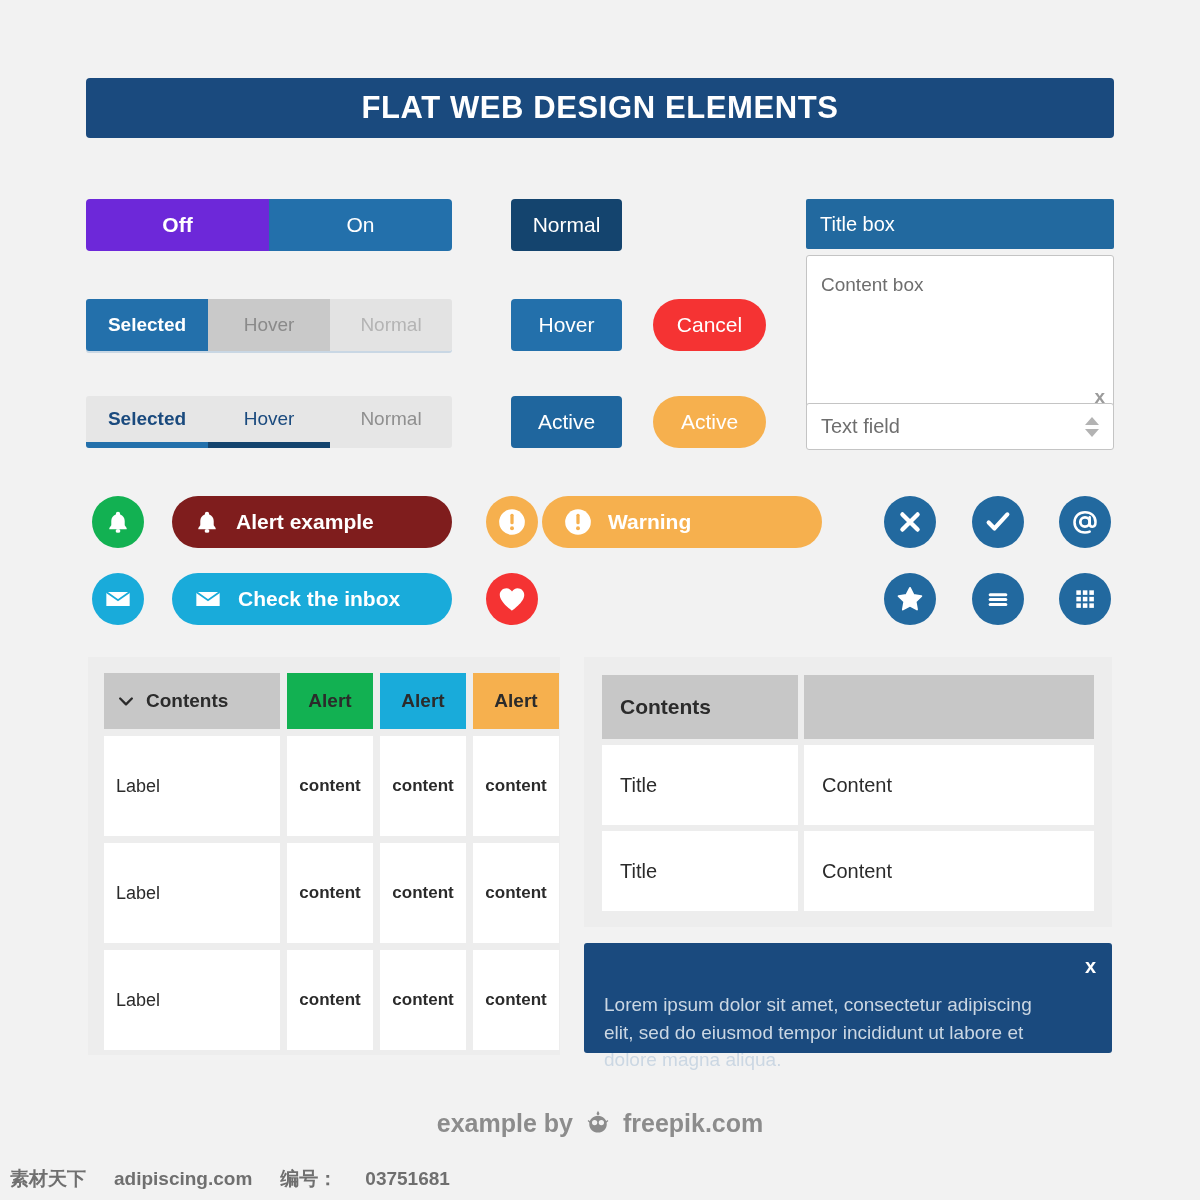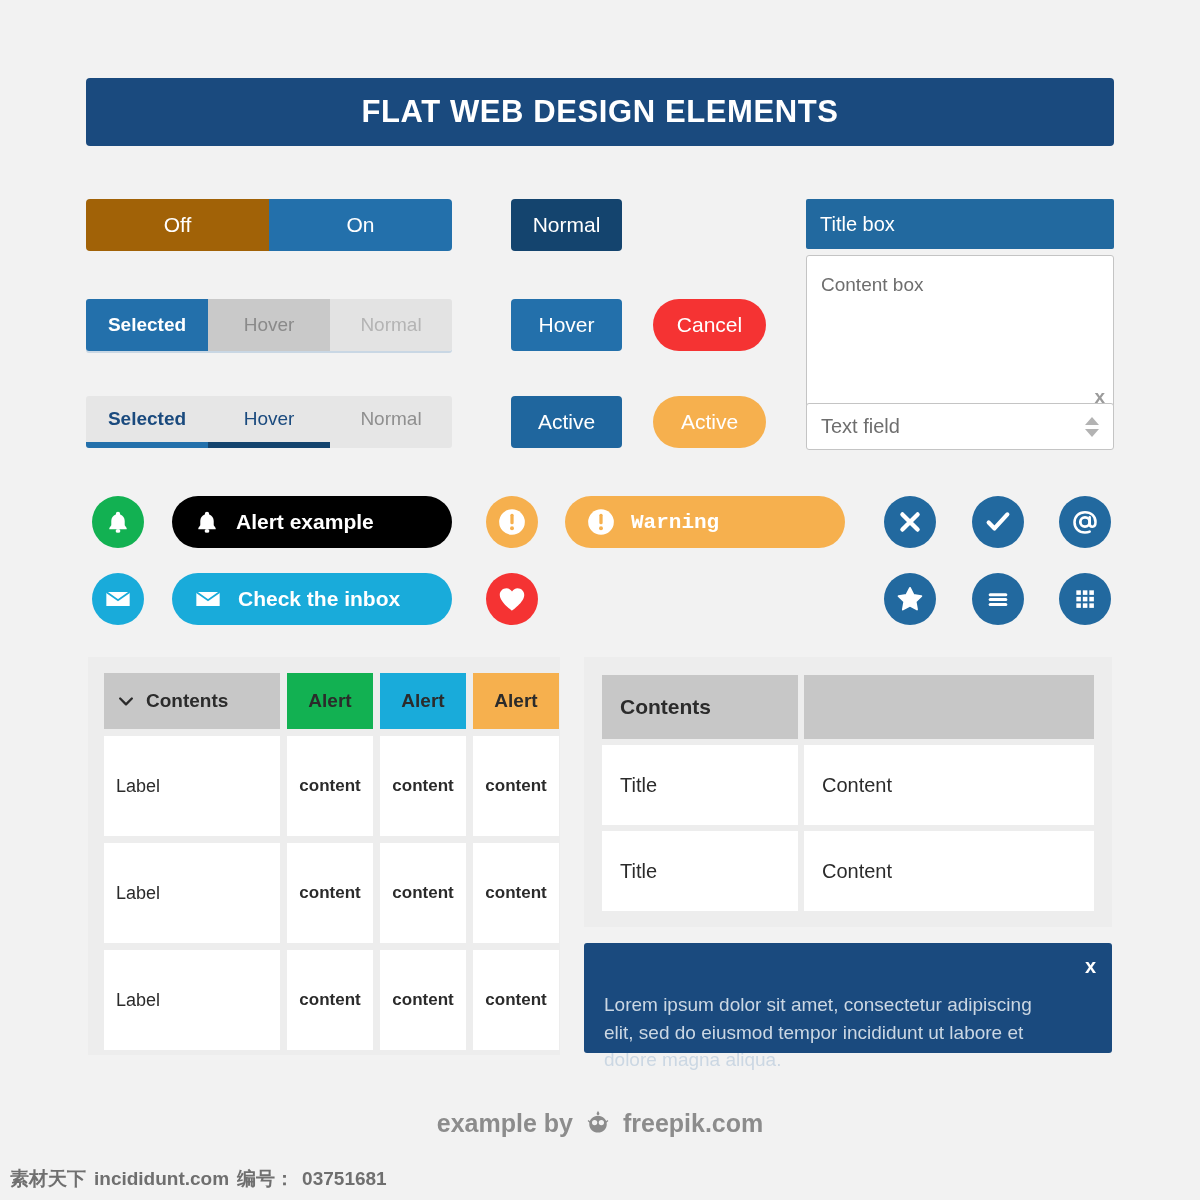--- a/index.html
+++ b/index.html
@@ -7,40 +7,40 @@
     width: 1200px; height: 1200px;
     background: #f2f2f2;
     font-family: "Liberation Sans", sans-serif;
     overflow: hidden;
   }
   .page { position: relative; width: 1200px; height: 1200px; }
 
   
   .header-banner {
     position: absolute; left: 86px; top: 78px;
-    width: 1028px; height: 68px;
+    width: 1028px; height: 60px;
     background: #1a4a7e; border-radius: 4px;
     display: flex; align-items: center; justify-content: center;
   }
   .header-banner .title {
     color: #ffffff; font-size: 31px; font-weight: bold;
     letter-spacing: 0.6px;
   }
 
   
   .toggle-onoff {
     position: absolute; left: 86px; top: 199px;
     width: 366px; height: 52px; border-radius: 4px;
     display: flex; overflow: hidden;
   }
   .toggle-onoff .seg {
     flex: 1; display: flex; align-items: center; justify-content: center;
     font-size: 21px; color: #fff;
   }
-  .toggle-onoff .seg.off { background: #a16207; }
+  .toggle-onoff .seg.off { background: #6d28d9; font-weight: bold; }
   .toggle-onoff .seg.on  { background: #2370ab; }
 
   
   .tabs-boxed {
     position: absolute; left: 86px; top: 299px;
     width: 366px; height: 52px; border-radius: 3px;
     display: flex; overflow: hidden;
     box-shadow: 0 2px 0 #c9d7e4;
   }
   .tabs-boxed .tab {
@@ -147,23 +147,23 @@
     position: absolute; height: 52px; border-radius: 26px;
     display: flex; align-items: center; cursor: pointer;
   }
   .alert-bar .ic { margin-left: 22px; display: flex; align-items: center; }
   .alert-bar .tx {
     margin-left: 16px; color: #ffffff;
     font-size: 21px; font-weight: bold;
   }
 
   .ic-bell-sm  { left: 92px;  top: 496px; background: #12b152; }
-  .bar-alert   { left: 172px; top: 496px; width: 280px; background: #000000; }
+  .bar-alert   { left: 172px; top: 496px; width: 280px; background: #7f1d1d; }
   .ic-warn-sm  { left: 486px; top: 496px; background: #f6b04e; }
-  .bar-warning { left: 565px; top: 496px; width: 280px; background: #f6b04e; font-family: Liberation Mono, monospace; }
+  .bar-warning { left: 542px; top: 496px; width: 280px; background: #f6b04e; }
 
   .ic-mail-sm  { left: 92px;  top: 573px; background: #19abda; }
   .bar-inbox   { left: 172px; top: 573px; width: 280px; background: #19abda; }
   .ic-heart-sm { left: 486px; top: 573px; background: #f53333; }
   .bar-fav     { left: 565px; top: 573px; width: 280px; background: #f53333; }
 
   
   .blue-ic { background: #22699f; }
   .bi-x     { left: 884px;  top: 496px; }
   .bi-check { left: 972px;  top: 496px; }
@@ -236,21 +236,21 @@
 
   
   .credit {
     position: absolute; left: 0; top: 1108px; width: 1200px;
     display: flex; align-items: center; justify-content: center; gap: 10px;
   }
   .credit span { color: #8c8c8c; font-size: 25px; font-weight: bold; }
 
   .watermark {
     position: absolute; left: 0; top: 1158px; width: 1200px; height: 42px;
-    display: flex; align-items: center; gap: 8px; padding-left: 10px;
+    display: flex; align-items: center; gap: 28px; padding-left: 10px;
   }
   .watermark span { color: #6f6f6f; font-size: 19px; font-weight: bold; }
 </style>
 </head>
 <body>
 
 <div class="page">
 
   <div class="header-banner">
     <div class="title">FLAT WEB DESIGN ELEMENTS</div>
@@ -457,18 +457,18 @@
       <path d="M4.4 9.5l2.6 2.2-.7.9-2.6-2.2zM19.6 9.5l-2.6 2.2.7.9 2.6-2.2z"></path>
       <path d="M12 6.2c-3.9 0-7 3-7 6.7s3.1 6.7 7 6.7 7-3 7-6.7-3.1-6.7-7-6.7z"></path>
       <circle cx="9.3" cy="11.6" r="2.1" fill="#f2f2f2"></circle>
       <circle cx="14.7" cy="11.6" r="2.1" fill="#f2f2f2"></circle>
     </svg>
     <span>freepik.com</span>
   </div>
 
   <div class="watermark">
     <span>素材天下</span>
-    <span>incididunt.com</span>
+    <span>adipiscing.com</span>
     <span>编号：</span>
     <span>03751681</span>
   </div>
 
 </div>
 
 </body></html>

